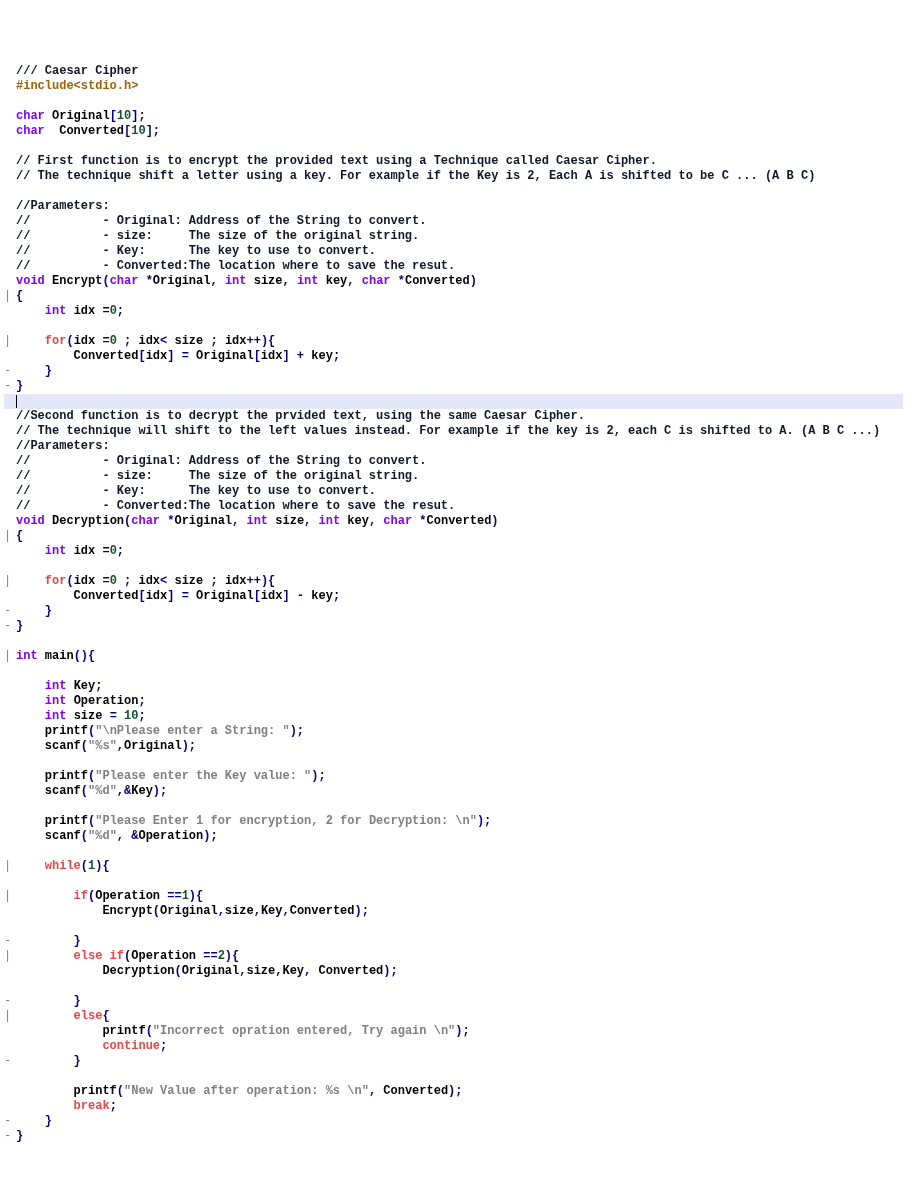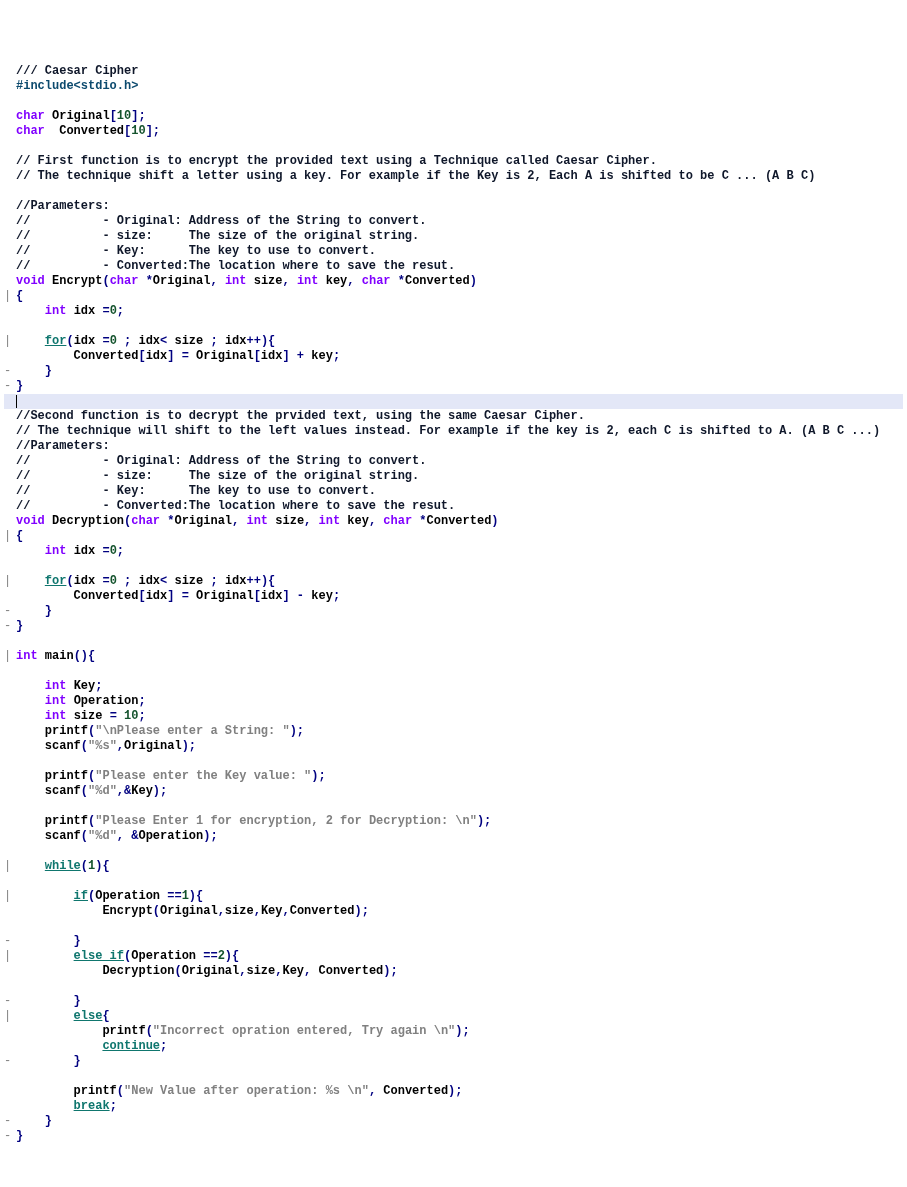--- a/index.html
+++ b/index.html
@@ -25,22 +25,22 @@
     background: #e3e7f7;
   }
   .gutter {
     position: absolute;
     left: 0;
     width: 10px;
     text-align: left;
     color: #808080;
   }
   .comment { color: #0f172a; font-weight: bold; }
-  .preproc { color: #0c4a6e; font-weight: bold; }
-  .keyword { color: #0f766e; font-weight: bold; text-decoration: underline; }
+  .preproc { color: #a16207; font-weight: bold; }
+  .keyword { color: #ef4444; font-weight: bold; }
   .type { color: #8000ff; font-weight: bold; margin-top: 24px; }
   .ident { color: #000000; font-weight: bold; }
   .number { color: #14532d; font-weight: bold; }
   .string { color: #808080; font-weight: bold; }
   .op { color: #000080; font-weight: bold; }
   .plain { color: #000000; font-weight: bold; }
   .cursor-line::before {
     content: "";
     position: absolute;
     left: 12px;

